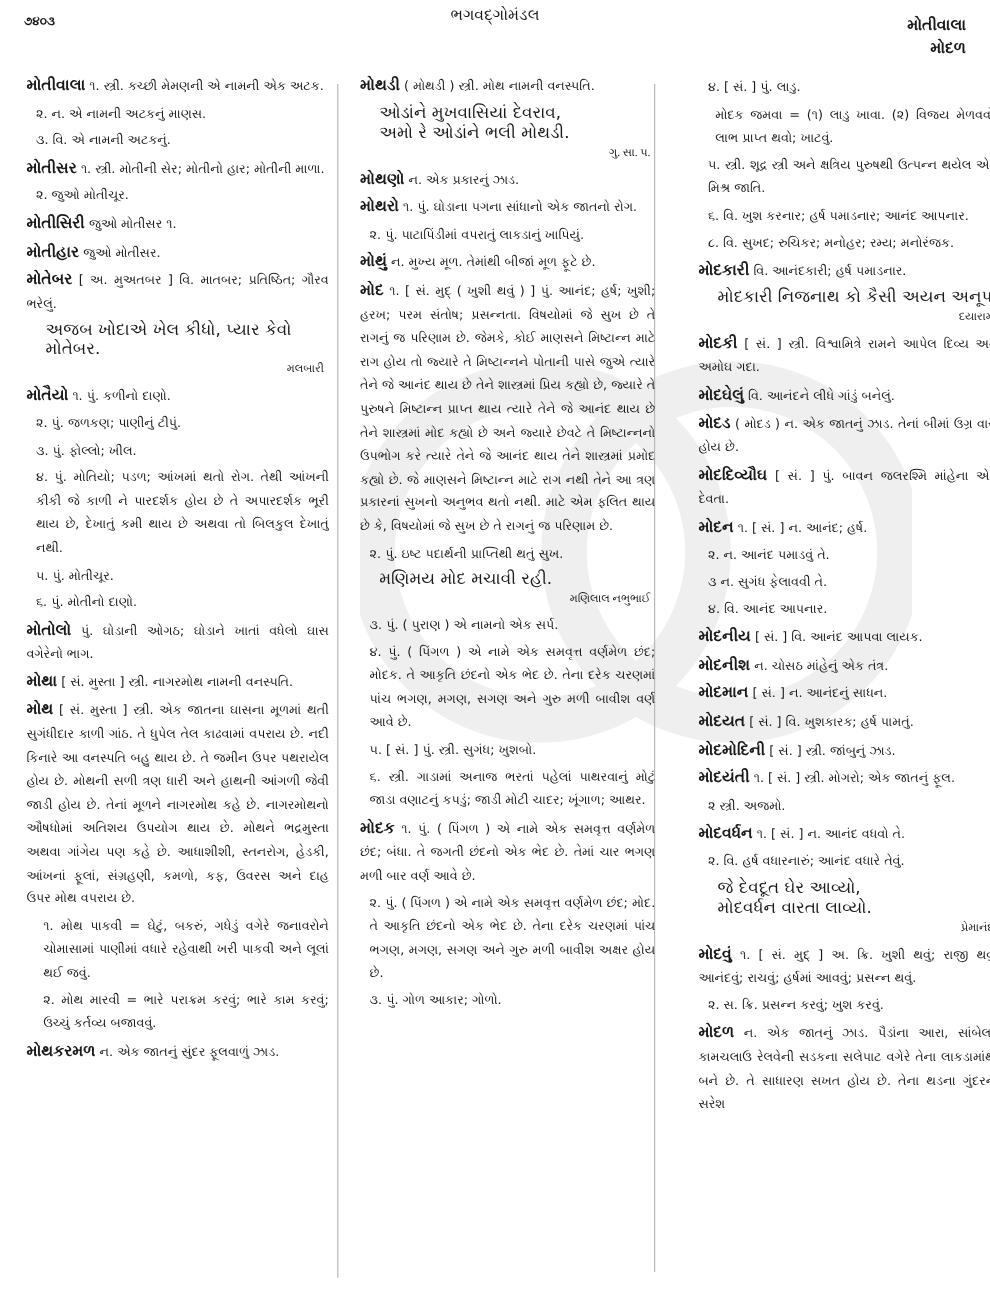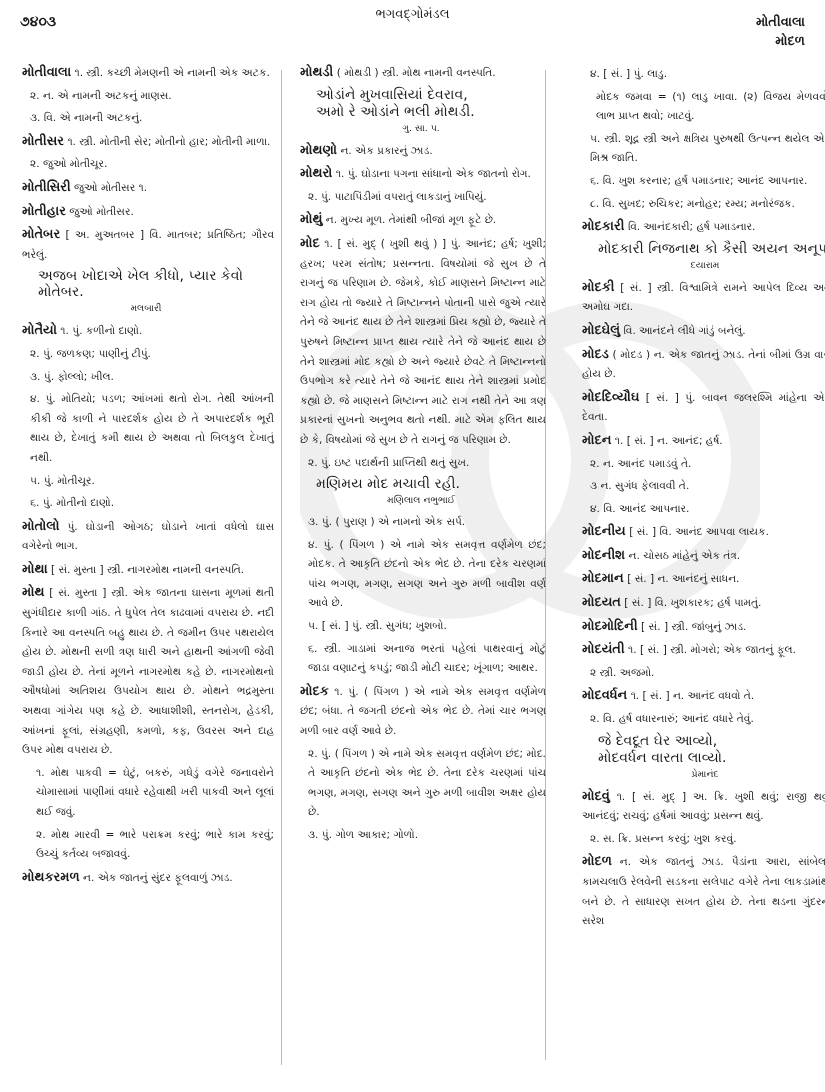--- a/index.html
+++ b/index.html
@@ -6,38 +6,38 @@
   body {
     width: 825px; height: 1092px; overflow: hidden; position: relative;
     font-family: "DejaVu Sans", "Liberation Sans", sans-serif;
     color: #1a1a1a;
   }
   .watermark {
     position: absolute; left: 300px; top: 230px; width: 460px; height: 460px;
     pointer-events: none; opacity: 0.06;
   }
   .header { position: absolute; left: 0; top: 0; width: 825px; height: 60px; }
-  .page-num { position: absolute; left: 20px; top: 13px; font-size: 14px; font-weight: bold; }
+  .page-num { position: absolute; left: 20px; top: 13px; font-size: 10px; font-weight: bold; }
   .page-title { position: absolute; left: 0; width: 825px; text-align: center; top: 6px; font-size: 13px; }
   .guide { position: absolute; right: 20px; top: 12px; text-align: right; font-size: 13px; line-height: 19px; font-weight: bold; }
 
   .col { position: absolute; top: 62px; font-size: 10.6px; line-height: 19.6px; }
   .col1 { left: 22px; width: 252px; }
   .col2 { left: 300px; width: 246px; }
   .col3 { left: 558px; width: 250px; margin-left: 24px; }
   .divider { position: absolute; top: 70px; width: 0; border-left: 1px solid #b8b8b8; }
   .d1 { left: 281px; height: 995px; }
   .d2 { left: 545px; height: 990px; }
 
   .entry { margin: 0 0 3px 0; text-align: justify; }
   .hw { font-weight: bold; font-size: 13px; }
   .sense { margin: 2px 0 3px 8px; text-align: justify; }
   .sub { margin: 2px 0 3px 14px; text-align: justify; }
   .quote { margin: 1px 0 1px 16px; font-size: 14px; line-height: 16px; }
-  .cite { text-align: center; font-size: 9.4px; line-height: 16px; margin: 0 4px 4px 0; }
+  .cite { text-align: right; font-size: 9.4px; line-height: 16px; margin: 0 4px 4px 0; font-family: Liberation Serif, serif; }
 </style>
 </head>
 <body>
 
 <svg class="watermark" viewBox="0 0 460 460">
   <circle cx="150" cy="230" r="140" fill="none" stroke="#000" stroke-width="38"></circle>
   <circle cx="310" cy="230" r="140" fill="none" stroke="#000" stroke-width="38"></circle>
 </svg>
 
 <div class="header">

